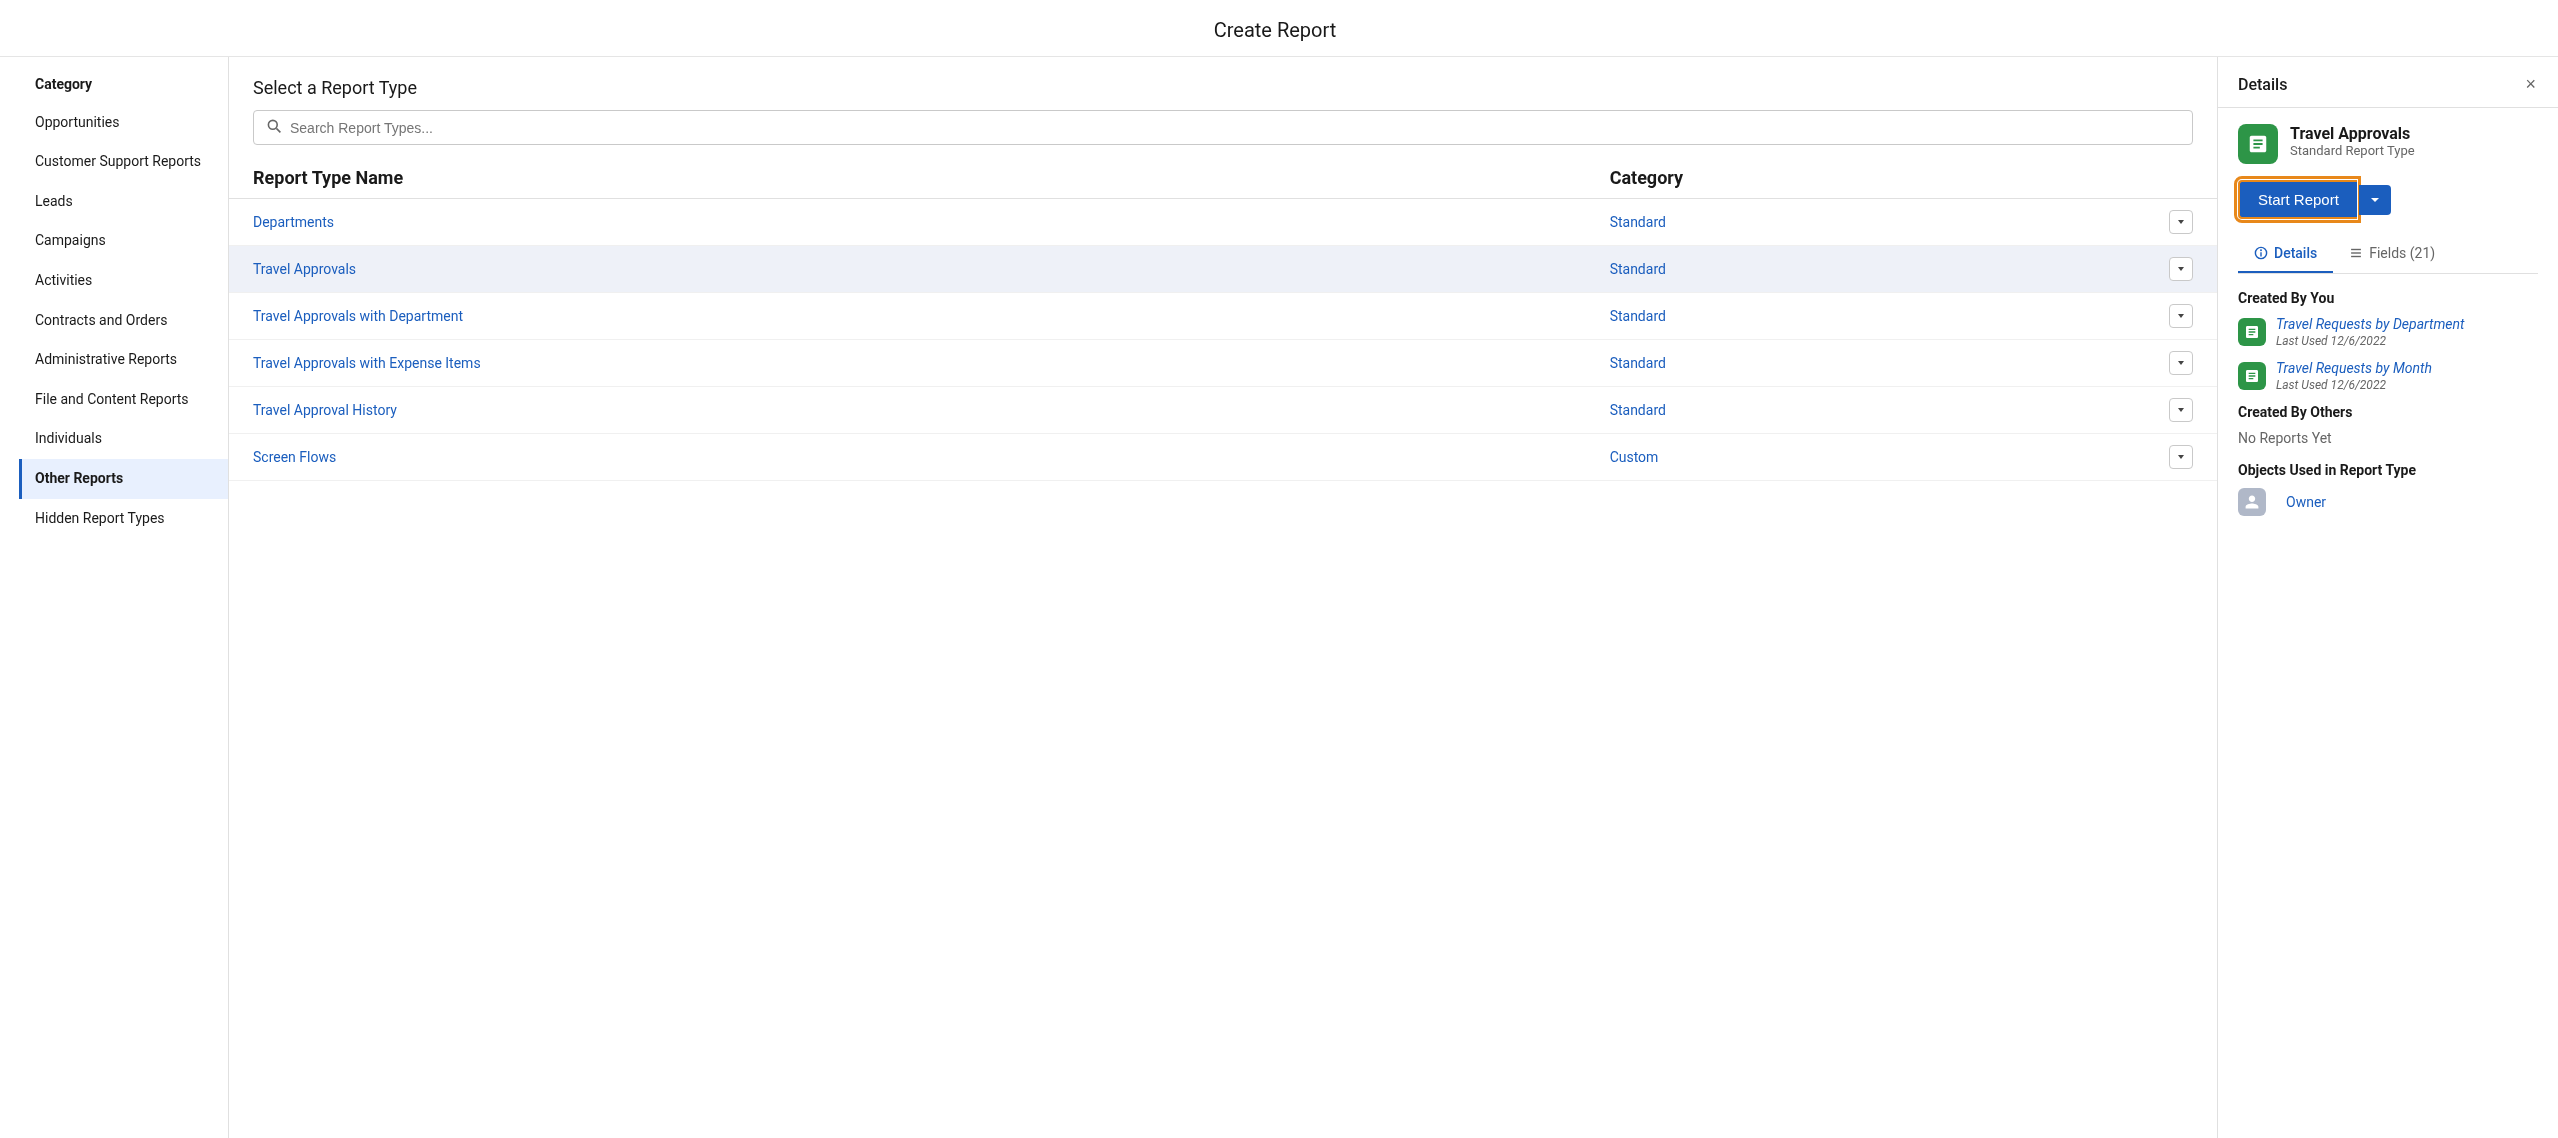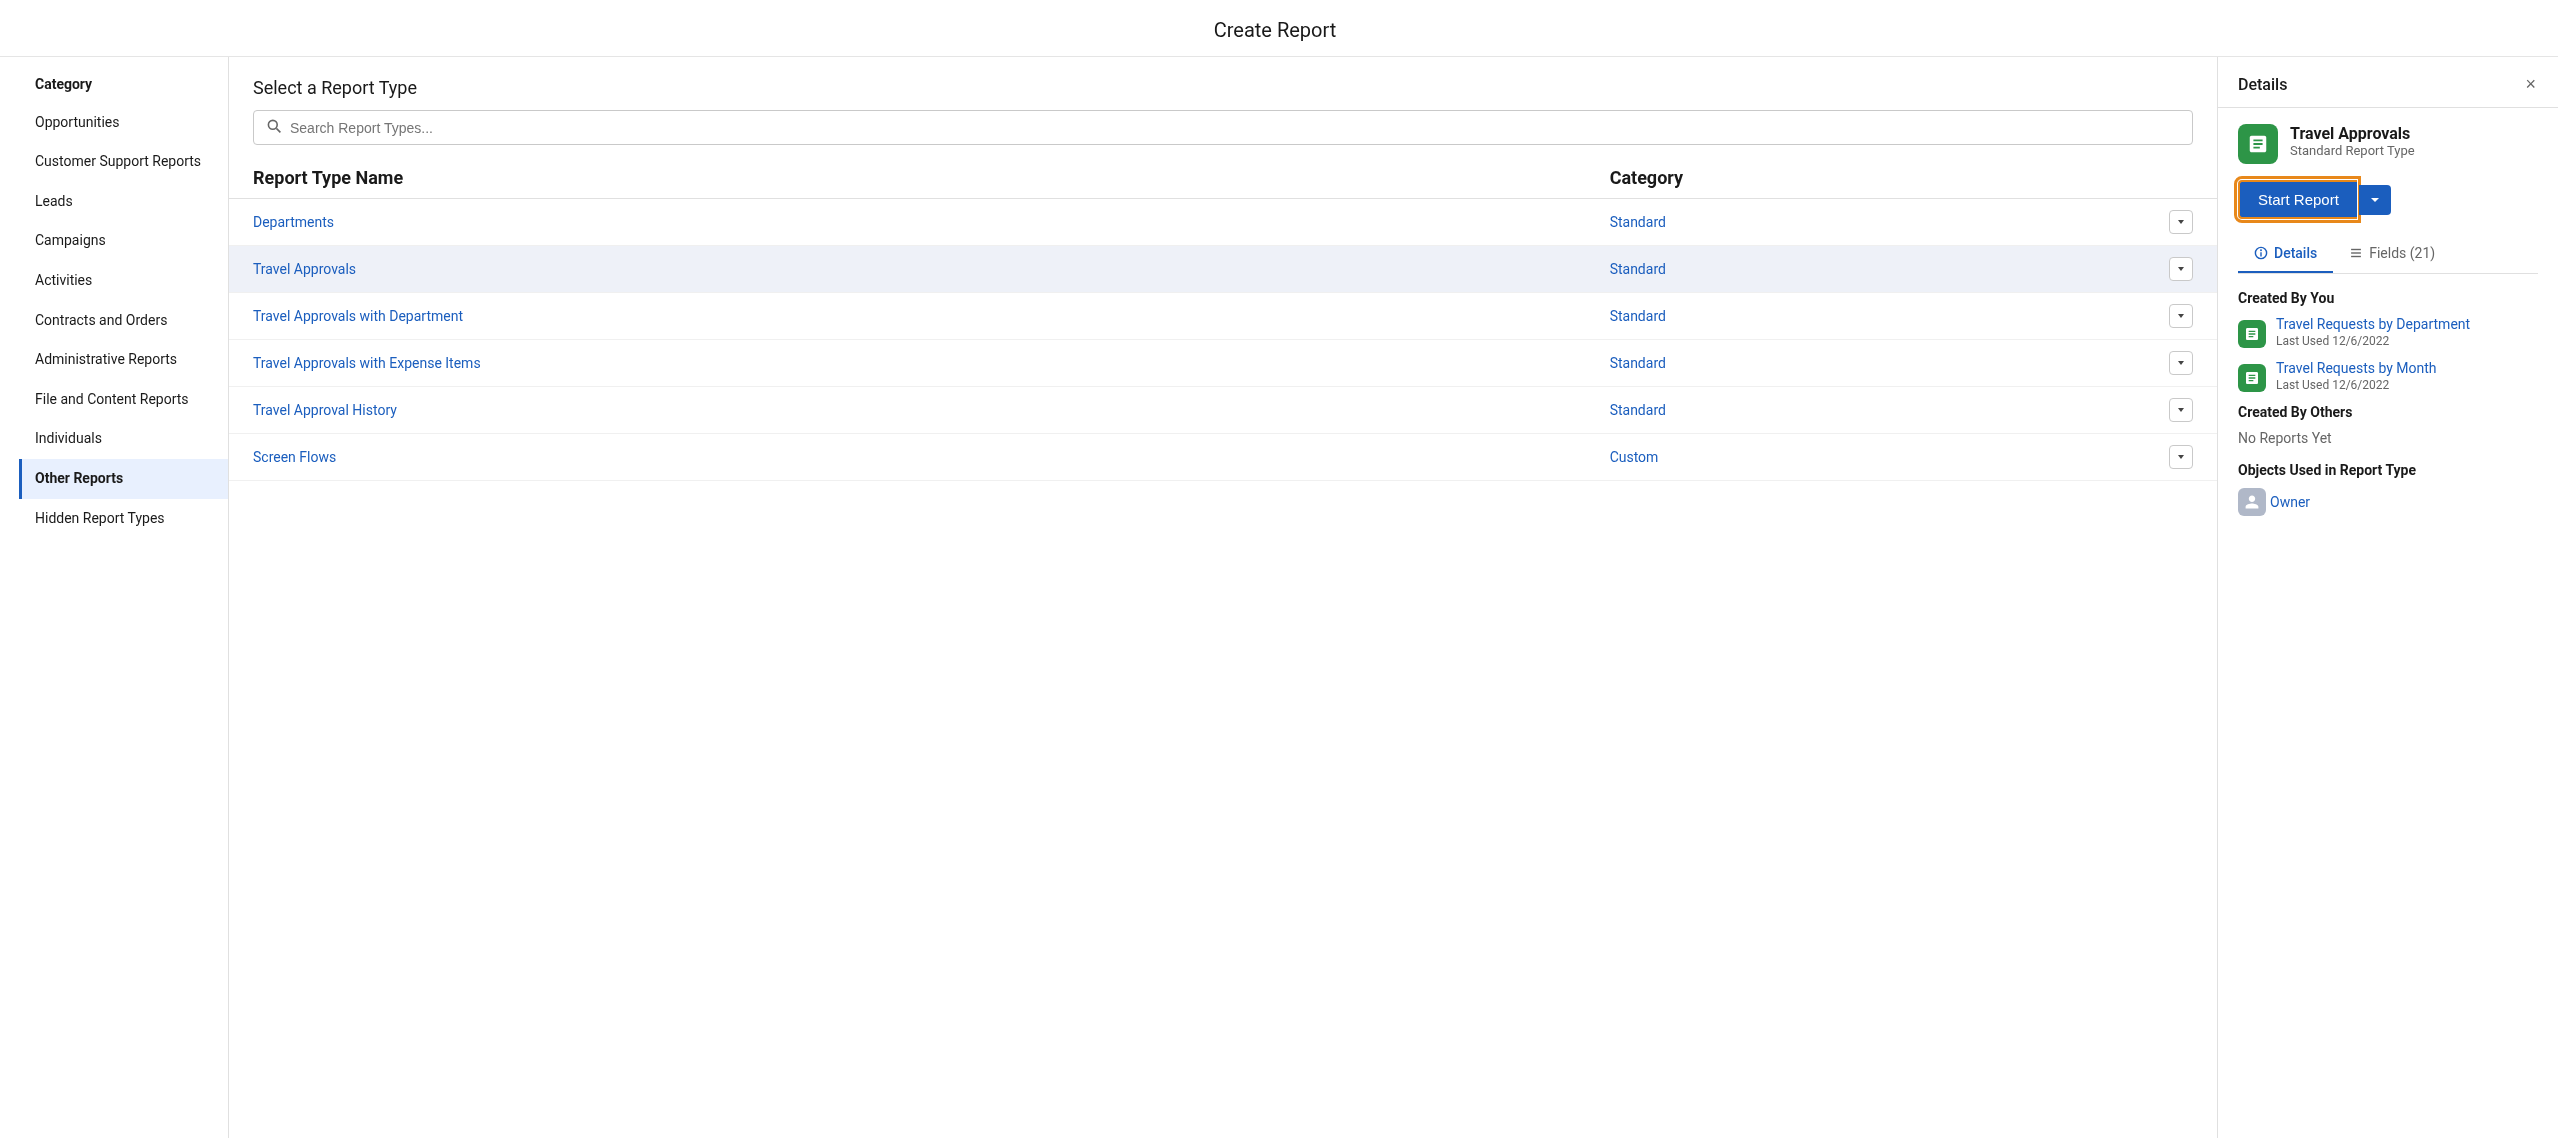--- a/index.html
+++ b/index.html
@@ -294,23 +294,24 @@
 
     .section-title {
       font-size: 14px;
       font-weight: 700;
       color: #1a1a1a;
       margin-bottom: 10px;
     }
 
     .report-list-item {
       display: flex;
-      align-items: flex-end;
+      align-items: flex-start;
       gap: 10px;
       margin-bottom: 12px;
+      font-style: italic;
     }
 
     .report-list-icon {
       width: 28px;
       height: 28px;
       border-radius: 6px;
       background: #2d9547;
       display: flex;
       align-items: center;
       justify-content: center;
@@ -346,21 +347,21 @@
       margin-bottom: 16px;
     }
 
     .objects-section {
       margin-top: 8px;
     }
 
     .owner-item {
       display: flex;
       align-items: center;
-      gap: 4px;
+      gap: 20px;
     }
 
     .owner-icon {
       width: 28px;
       height: 28px;
       border-radius: 6px;
       background: #b0b8c8;
       display: flex;
       align-items: center;
       justify-content: center;

